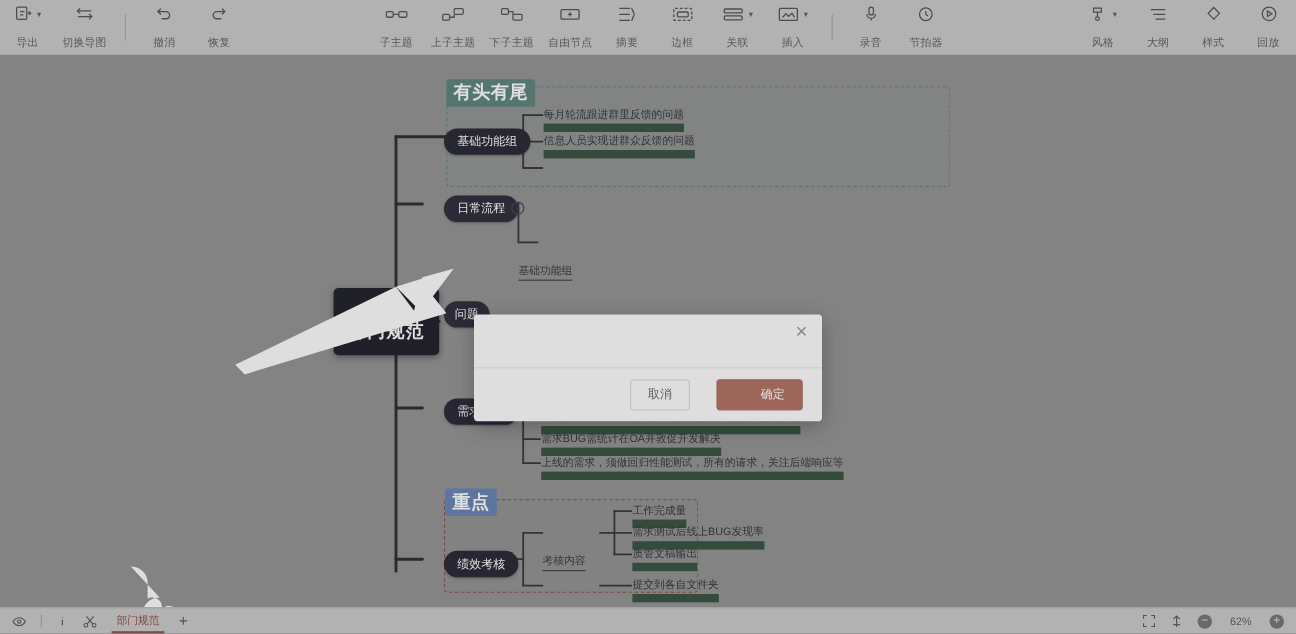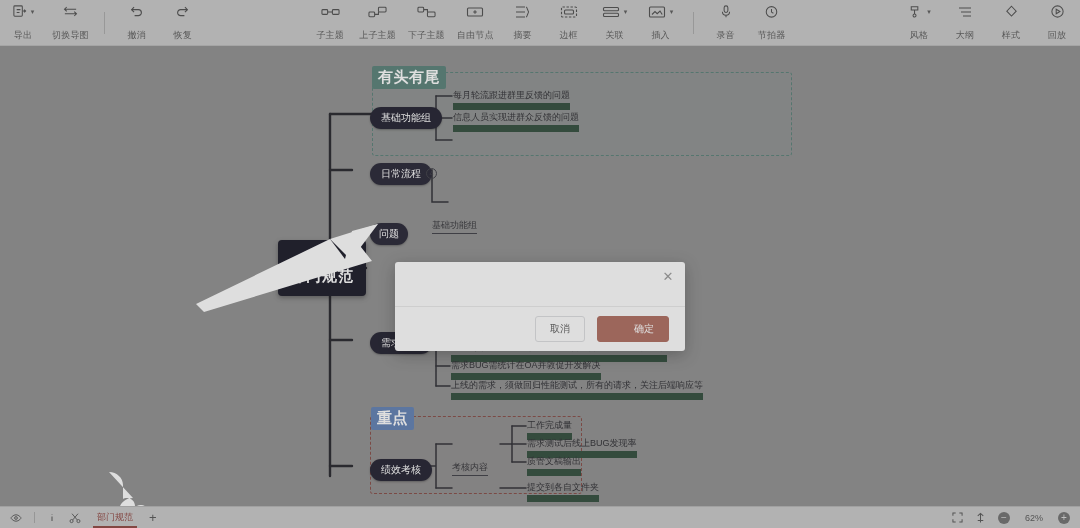--- a/index.html
+++ b/index.html
@@ -106,21 +106,21 @@
     color:#9a9a9a; font-size:13px; line-height:14px; text-align:center; cursor:pointer;
   }
   .modal-input {
     width:100%; height:26px; border:1px solid #dcdfe6; border-radius:3px;
     padding: 0 8px; font-size:10px; color:#333; outline:none;
     font-family:"Liberation Sans", sans-serif; background:#fff;
   }
   .modal-input::placeholder { color:#b8b8b8; }
   .modal-footer {
     border-top:1px solid #ececec; padding: 9px 16px; display:flex;
-    justify-content:flex-end; gap:12px; align-items:flex-end;
+    justify-content:flex-end; gap:22px; align-items:flex-end;
   }
   .btn { font-size:10px; border-radius:3px; padding: 5px 14px; cursor:pointer; border:1px solid transparent; }
   .btn-cancel { background:#fff; border-color:#dcdfe6; color:#5f5f5f; }
   .btn-ok { background:#f05b3c; border-color:#f05b3c; color:#fff;padding-left:36px; }
 
   
   .annot { position:absolute; inset:0; pointer-events:none; z-index:45; }
 
   
   .statusbar {
@@ -440,21 +440,21 @@
       </div>
       <div class="leaf" style="left:453px; top:43px;">每月轮流跟进群里反馈的问题</div>
       <div class="leaf" style="left:453px; top:65px;">信息人员实现进群众反馈的问题</div>
 
       <div class="node node-pill dark2" style="left:370px; top:117px;">
         <span>日常流程</span>
       </div>
       <div class="badge-circle" style="left:426px; top:122px;">4</div>
       <div class="sub-label noline" style="left:432px; top:149px;">基础功能组</div>
 
-      <div class="node node-pill dark2" style="left:370px; top:177px; padding:4px 9px;text-align:right;">
+      <div class="node node-pill dark2" style="left:370px; top:205px; padding:4px 9px;text-align:right;">
         <span>问题</span>
       </div>
 
       <div class="node node-pill" style="left:370px; top:286px;">
         <span>需求上线</span>
       </div>
       <div class="leaf" style="left:451px; top:259px;">版本上线</div>
       <div class="leaf" style="left:451px; top:277px;">任何上线需求，必定添加测试重点</div>
       <div class="leaf" style="left:451px; top:295px;">上线前，灰度环境测试通过后，必须通知相应运营验收</div>
       <div class="leaf" style="left:451px; top:313px;">需求BUG需统计在OA并敦促开发解决</div>

